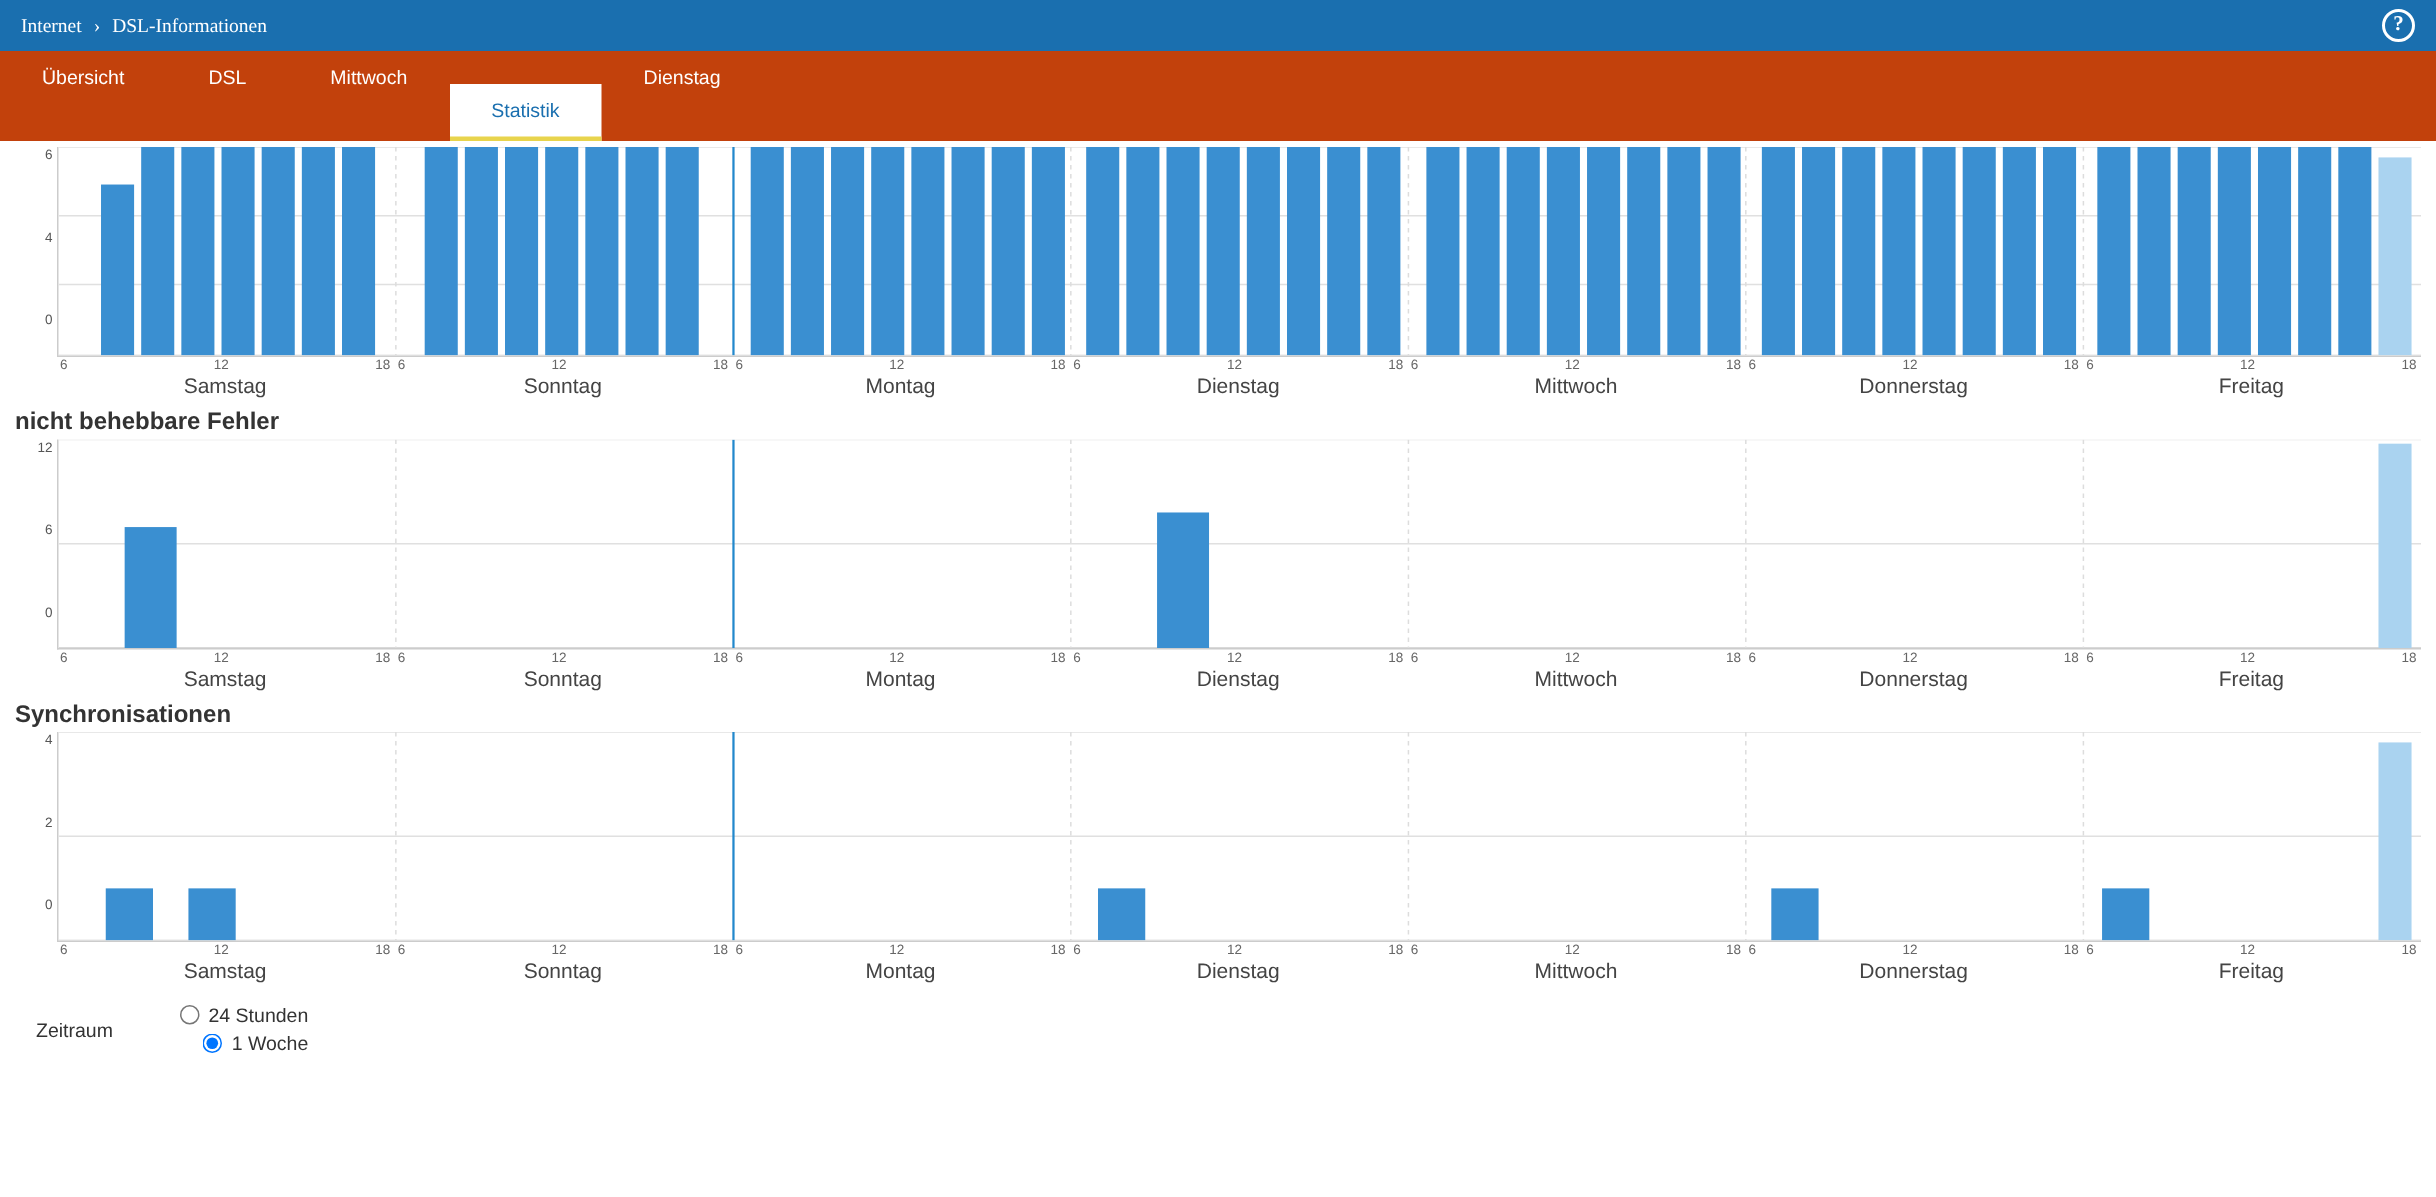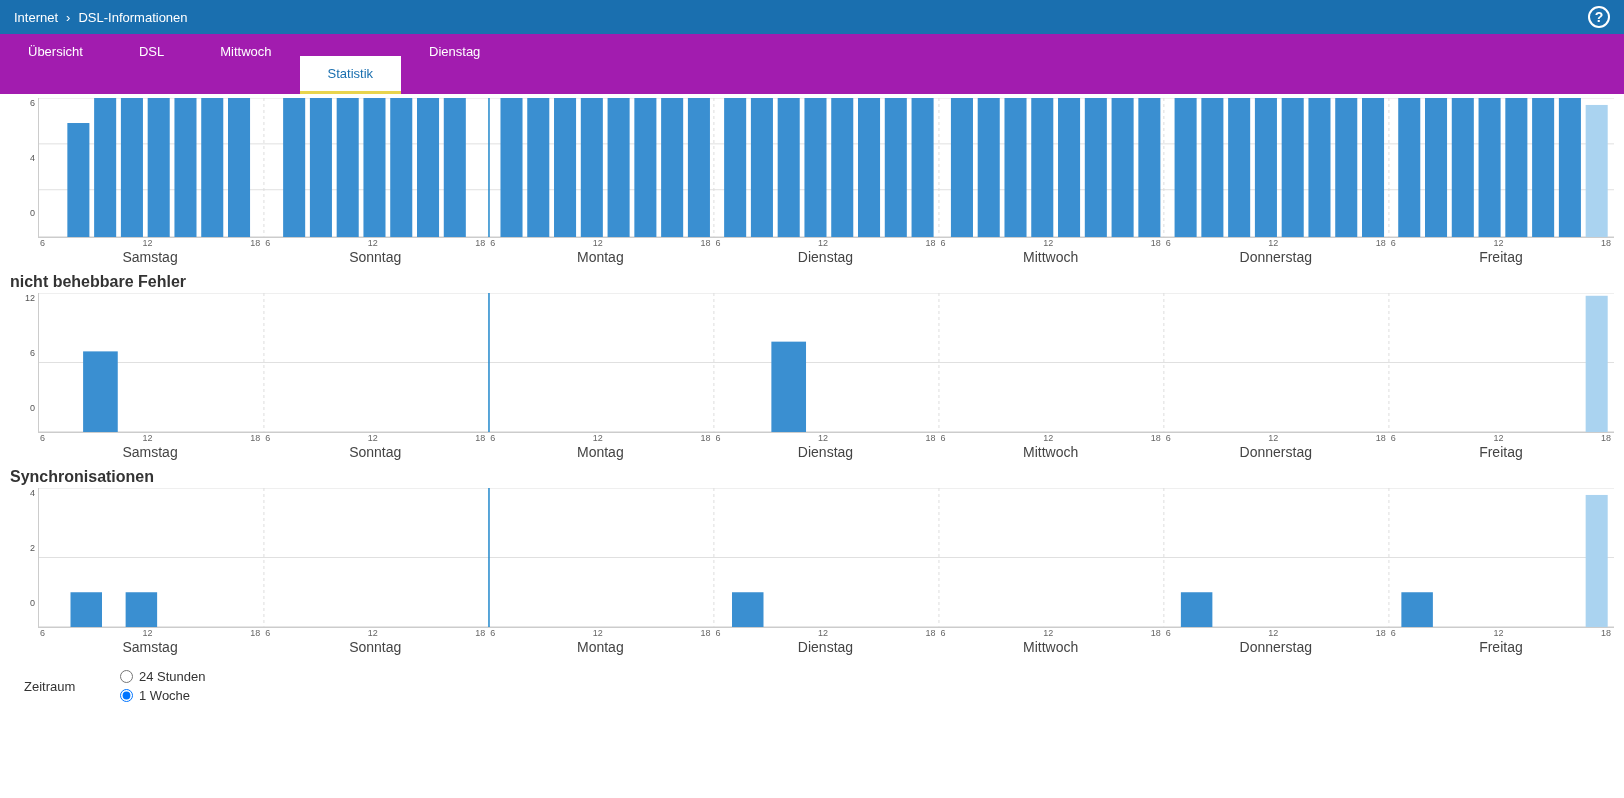--- a/index.html
+++ b/index.html
@@ -5,34 +5,35 @@
     * { box-sizing: border-box; margin: 0; padding: 0; }
     body { font-family: Arial, sans-serif; font-size: 12px; background: #fff; color: #333; overflow-x: hidden; }
 
     .header-bar {
       background: #1a6faf;
       color: white;
       padding: 6px 14px;
       display: flex;
       align-items: center;
       font-size: 13px;
+      font-family: Liberation Serif, serif;
     }
     .header-bar .breadcrumb { display: flex; align-items: center; gap: 4px; }
     .header-bar .sep { margin: 0 4px; }
     .help-icon {
       margin-left: auto;
       width: 22px; height: 22px;
       border: 2px solid white;
       border-radius: 50%;
       display: flex; align-items: center; justify-content: center;
       font-weight: bold; font-size: 14px; cursor: pointer;
     }
 
     .tab-bar {
-      background: #a21caf;
+      background: #c2410c;
       display: flex;
       padding: 0 0;
     }
     .tab-bar .tab {
       padding: 10px 28px;
       color: white;
       cursor: pointer;
       font-size: 13px;
       border-bottom: 3px solid transparent;
     }
@@ -48,21 +49,21 @@
     .chart-section { margin-top: 4px; }
     .chart-title { font-size: 16px; font-weight: bold; margin: 8px 0 2px 0; color: #333; }
 
     .bottom-section {
       padding: 14px 14px 4px 14px;
       font-size: 13px;
     }
     .zeitraum-row { display: flex; align-items: center; gap: 16px; margin-bottom: 18px; }
     .zeitraum-label { min-width: 80px; }
     .radio-group { display: flex; flex-direction: column; gap: 4px; }
-    .radio-item { display: flex; align-items: center; gap: 6px; }
+    .radio-item { display: flex; align-items: center; gap: 6px; justify-content: flex-end; }
 
     .chart-wrapper {
       position: relative;
       padding-left: 28px;
       margin-bottom: 0;
     }
 
     .y-axis {
       position: absolute;
       left: 0;

